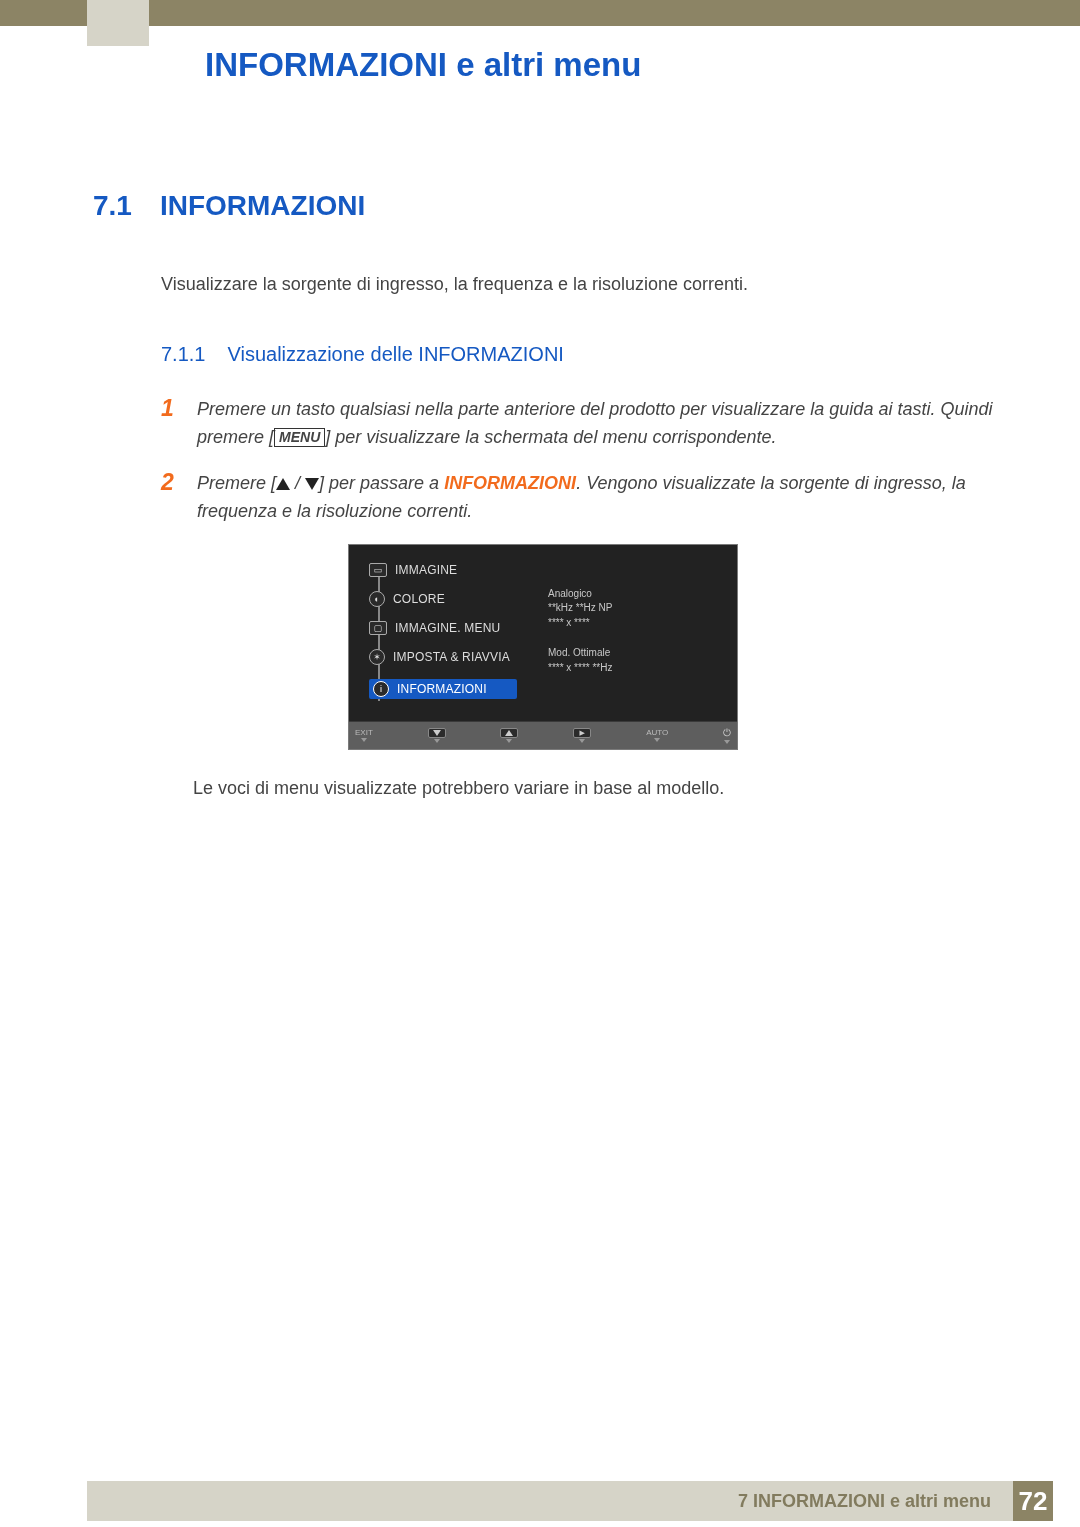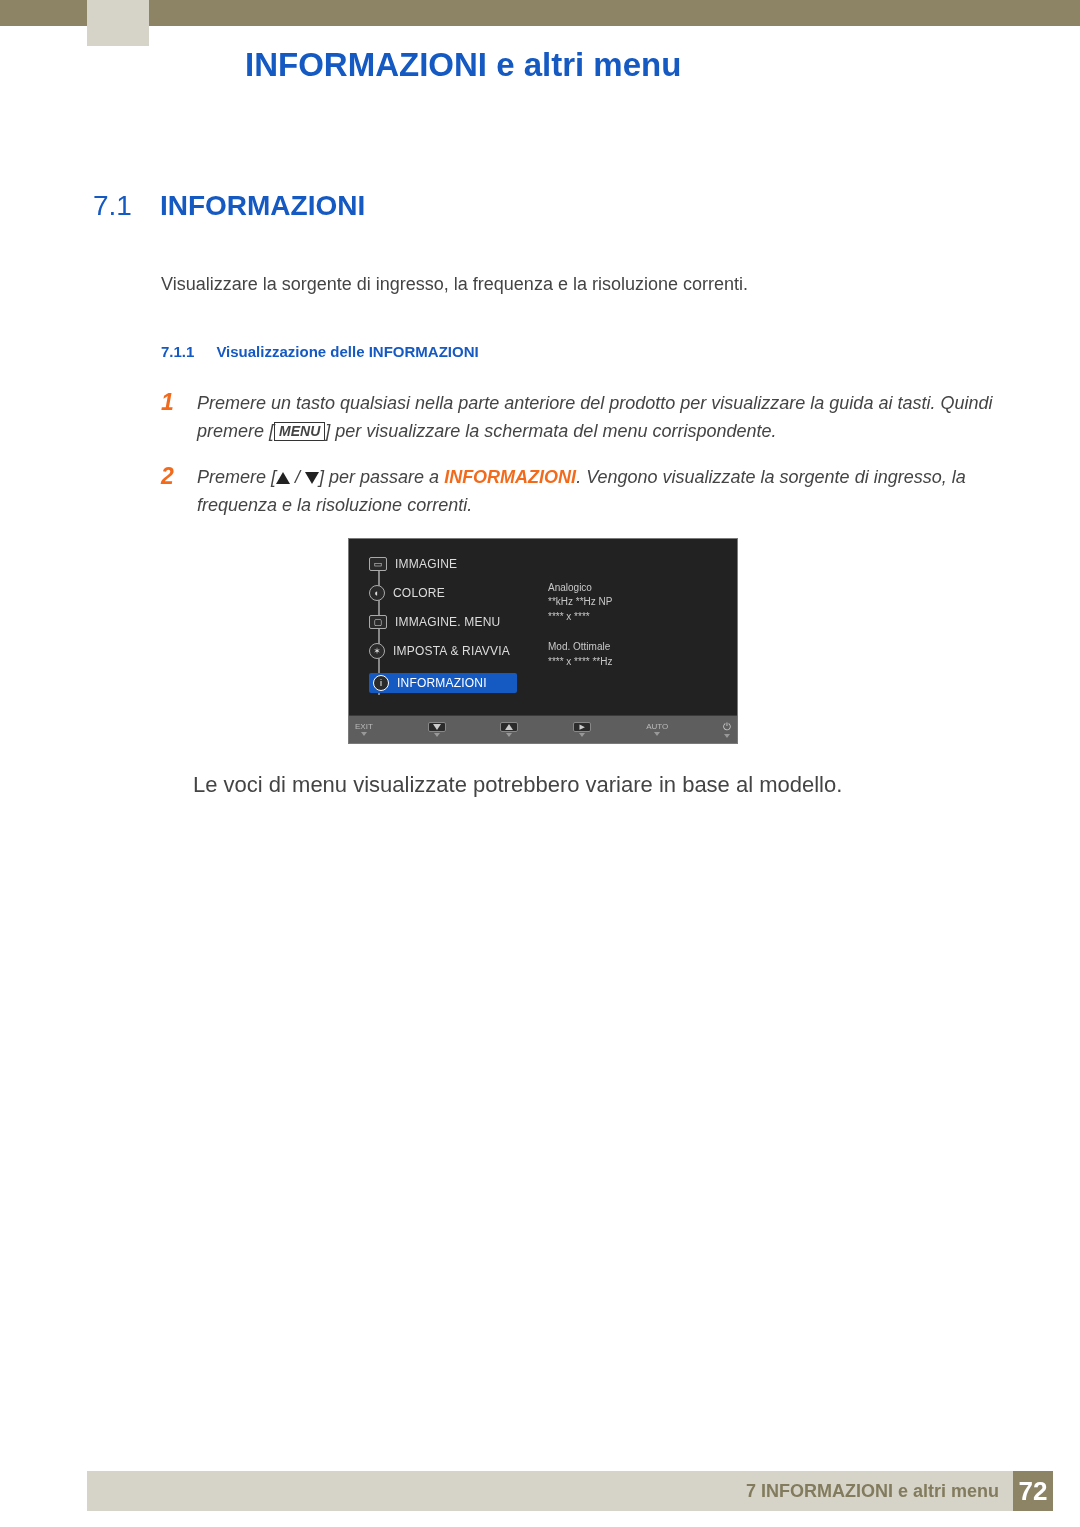--- a/index.html
+++ b/index.html
@@ -16,41 +16,41 @@
     top: 0; left: 0; width: 1080px; height: 26px;
     background: #8c8465;
   }
   .top-square {
     position: absolute;
     top: 0; left: 87px; width: 62px; height: 46px;
     background: #d6d4c8;
   }
   .title-area {
     position: absolute;
-    top: 46px; left: 205px; margin-left: 40px;
+    top: 46px; left: 205px;
   }
   .chapter-title {
     color: #1559c2;
     font-size: 33px;
     font-weight: bold;
   }
   .content {
     position: absolute;
     top: 190px; left: 93px; width: 900px;
   }
   .section-line {
     display: flex;
     align-items: baseline;
     gap: 28px;
     margin-bottom: 52px;
   }
   .section-num {
     color: #1559c2;
     font-size: 28px;
-    font-weight: normal;
+    font-weight: bold;
   }
   .section-title {
     color: #1559c2;
     font-size: 28px;
     font-weight: bold;
   }
   .para-intro {
     margin-left: 68px;
     font-size: 18px;
     color: #444;
@@ -58,22 +58,22 @@
   }
   .subsection-line {
     margin-left: 68px;
     display: flex;
     gap: 22px;
     align-items: baseline;
     margin-bottom: 30px;
   }
   .subsection-num, .subsection-title {
     color: #1559c2;
-    font-size: 15px;
-    font-weight: bold;
+    font-size: 20px;
+    font-weight: normal;
   }
   .step {
     margin-left: 68px;
     display: flex;
     gap: 16px;
     margin-bottom: 18px;
   }
   .step-num {
     color: #f26b1d;
     font-size: 23px;
@@ -165,32 +165,33 @@
   }
   .osd-foot-item { display: flex; flex-direction: column; align-items: center; font-size: 8px; color: #c0c0c0; gap: 1px; }
   .osd-foot-key { width: 18px; height: 10px; background: #2b2b2b; border: 1px solid #888; border-radius: 2px; display:flex; align-items:center; justify-content:center;}
   .osd-foot-label { font-size: 8px; color: #bbb; }
   .ft-tri-up { width:0;height:0;border-left:4px solid transparent;border-right:4px solid transparent;border-bottom:6px solid #ccc;}
   .ft-tri-down { width:0;height:0;border-left:4px solid transparent;border-right:4px solid transparent;border-top:6px solid #ccc;}
   .ft-tri-lab { width:0;height:0;border-left:3px solid transparent;border-right:3px solid transparent;border-top:4px solid #999;}
 
   .note-line {
     margin-left: 100px;
-    font-size: 22px;
+    font-size: 18px;
     color: #444;
   }
 
   
   .footer-bar {
     position: absolute;
-    bottom: 16px; left: 87px; right: 27px; height: 40px;
+    bottom: 6px; left: 87px; right: 27px; height: 40px;
     background: #d6d4c8;
     display: flex;
     align-items: stretch;
     justify-content: flex-end;
+    gap: 8px;
   }
   .footer-text {
     color: #827b5e;
     font-weight: bold;
     font-size: 18px;
     align-self: center;
     margin-right: 14px;
   }
   .footer-page {
     width: 40px;

